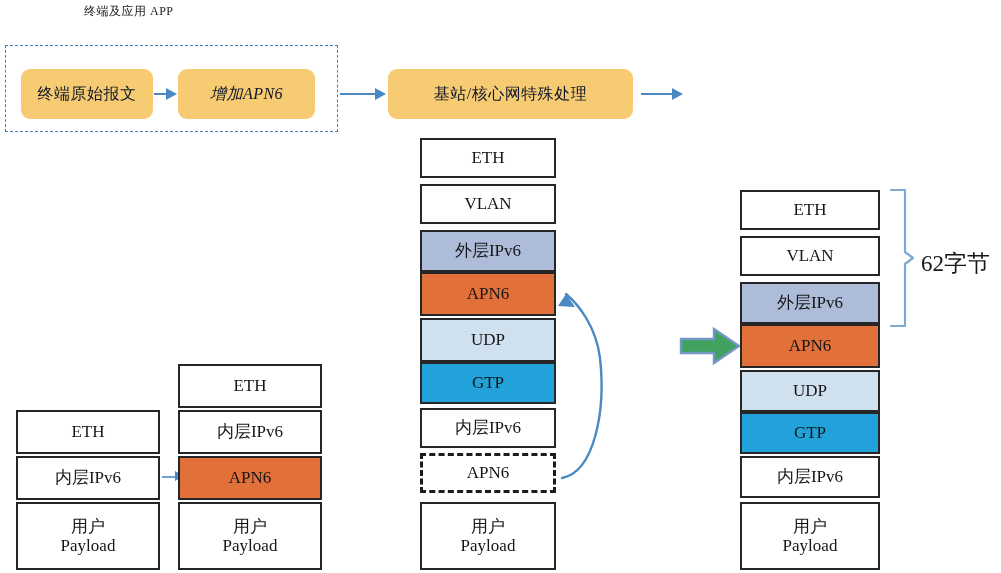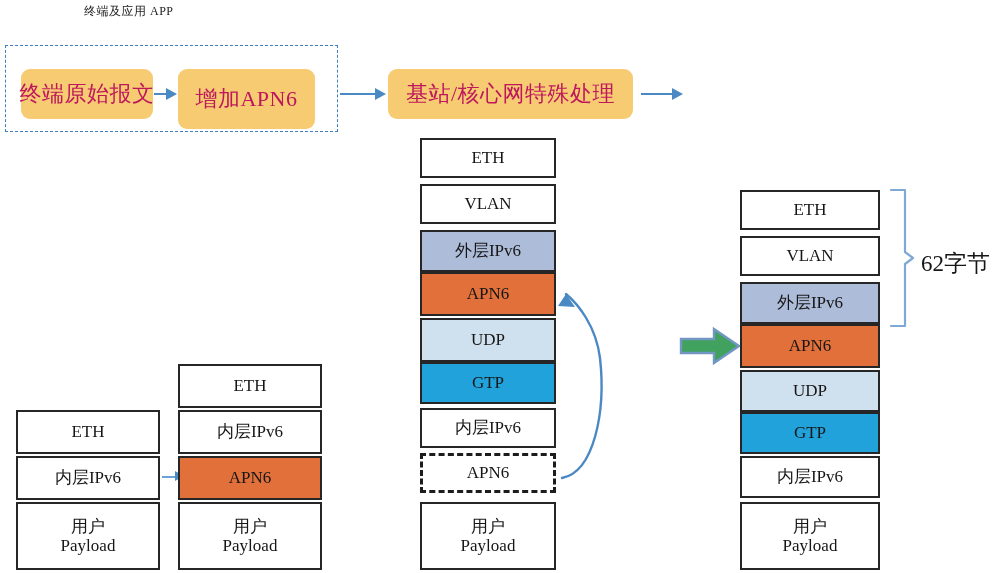--- a/index.html
+++ b/index.html
@@ -33,22 +33,22 @@
     background: transparent;
   }
 
   
   .flow-box {
     background: #f6cb72;
     border-radius: 9px;
     display: flex;
     align-items: center;
     justify-content: center;
-    font-size: 22px;
-    color: #be185d;
+    font-size: 16px;
+    color: #0f172a;
     white-space: nowrap;
     letter-spacing: 0.5px;
   }
 
   
   .arrow-line {
     background: #4a89c4;
     height: 2.4px;
   }
   .arrow-head {
@@ -97,21 +97,21 @@
 <body>
 
 <div id="canvas">
 
   <div class="abs section-title" style="left:84px; top:3px;">终端及应用 APP</div>
 
   <div class="abs dashed-group" style="left:5px; top:45px; width:333px; height:87px;"></div>
 
   <div class="abs flow-box" style="left:21px; top:69px; width:132px; height:50px;">终端原始报文</div>
 
-  <div class="abs flow-box" style="left:178px; top:69px; width:137px; height:60px;">增加APN6</div>
+  <div class="abs flow-box" style="left:178px; top:69px; width:137px; height:50px;font-style:italic;">增加APN6</div>
 
   <div class="abs flow-box" style="left:388px; top:69px; width:245px; height:50px;">基站/核心网特殊处理</div>
 
 
   <div class="abs arrow-line" style="left:154px; top:93px; width:13px;"></div>
   <div class="abs arrow-head" style="left:166px; top:87.5px;"></div>
 
   <div class="abs arrow-line" style="left:340px; top:93px; width:36px;"></div>
   <div class="abs arrow-head" style="left:375px; top:87.5px;"></div>
 

